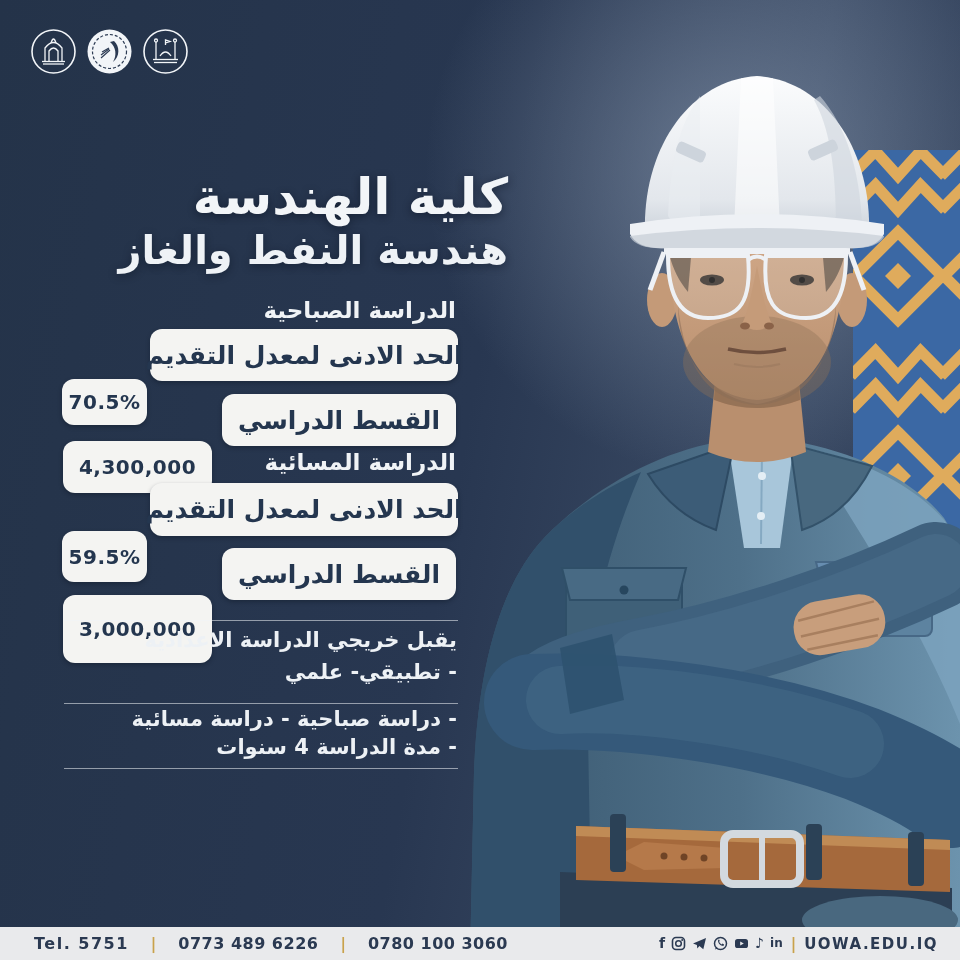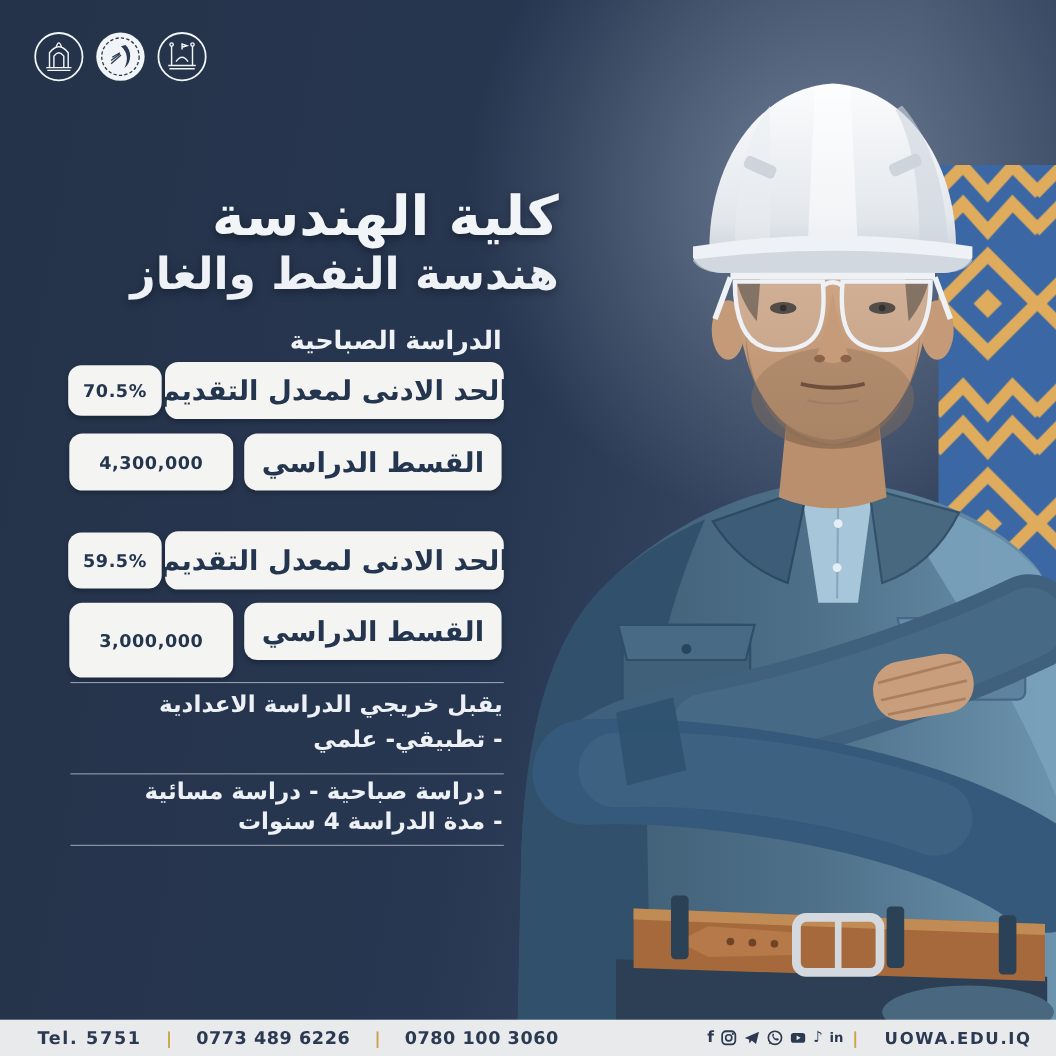--- a/index.html
+++ b/index.html
@@ -31,40 +31,40 @@
   .sec-head.morning{top:297px;}
   .sec-head.evening{top:449px;}
   .card{
     position:absolute;z-index:3;background:#f4f4f2;border-radius:12px;
     display:flex;align-items:center;justify-content:center;
     color:#24364f;font-weight:bold;box-shadow:0 2px 4px rgba(8,16,30,.35);
     white-space:nowrap;
   }
   .card.rtl{direction:rtl;}
   .lbl{font-size:25px;}
-  .val{font-size:16px;letter-spacing:.5px;}
+  .val{font-size:20px;letter-spacing:.5px;margin-top:47px;}
   .divider{position:absolute;left:64px;width:394px;height:1px;background:rgba(240,244,248,.55);z-index:3;}
   .note{
     position:absolute;right:503px;z-index:3;direction:rtl;white-space:nowrap;
     color:#edf1f5;font-size:21px;font-weight:bold;
   }
   .footer{
     position:absolute;left:0;right:0;bottom:0;height:33px;background:#e9eaec;z-index:4;
     display:flex;align-items:center;justify-content:space-between;
     padding:0 22px 0 34px;box-sizing:border-box;
   }
   .tel-group{display:flex;align-items:center;gap:22px;color:#2b3a52;font-size:16px;font-weight:bold;}
   .tel-label{letter-spacing:1.5px;}
   .phone{letter-spacing:.5px;text-align:center;}
   .gold-sep{color:#c9a24b;font-weight:bold;font-size:15px;}
   .web-group{display:flex;align-items:center;gap:8px;}
   .social-icons{display:flex;align-items:center;gap:6px;}
   .social-icons svg{width:15px;height:15px;display:block;}
   .ticon{color:#2b3a52;font-size:14px;font-weight:bold;line-height:15px;}
-  .website{color:#2b3a52;font-size:15px;font-weight:bold;letter-spacing:1.5px;margin-left:16px;}
+  .website{color:#2b3a52;font-size:15px;font-weight:bold;letter-spacing:1.5px;}
 </style>
 </head>
 <body>
 
 <div class="poster">
 
   <svg class="pattern-panel" viewBox="0 0 107 462" preserveAspectRatio="none">
     <defs>
       <pattern id="geo" x="0" y="-14" width="90" height="200" patternUnits="userSpaceOnUse">
         <rect width="90" height="200" fill="#3b68a4"></rect>
@@ -225,20 +225,21 @@
 
   <div class="title">كلية الهندسة</div>
   <div class="subtitle">هندسة النفط والغاز</div>
 
   <div class="sec-head morning">الدراسة الصباحية</div>
   <div class="card rtl lbl" style="left:150px;top:329px;width:308px;height:52px;">الحد الادنى لمعدل التقديم</div>
   <div class="card val" dir="ltr" style="left:62px;top:332px;width:85px;height:46px;">70.5%</div>
   <div class="card rtl lbl" style="left:222px;top:394px;width:234px;height:52px;">القسط الدراسي</div>
   <div class="card val" dir="ltr" style="left:63px;top:394px;width:149px;height:52px;">4,300,000</div>
 
+  <div class="sec-head evening">الدراسة المسائية</div>
   <div class="card rtl lbl" style="left:150px;top:483px;width:308px;height:53px;">الحد الادنى لمعدل التقديم</div>
   <div class="card val" dir="ltr" style="left:62px;top:484px;width:85px;height:51px;">59.5%</div>
   <div class="card rtl lbl" style="left:222px;top:548px;width:234px;height:52px;">القسط الدراسي</div>
   <div class="card val" dir="ltr" style="left:63px;top:548px;width:149px;height:68px;">3,000,000</div>
 
   <div class="divider" style="top:620px;"></div>
   <div class="note" style="top:660px;">- تطبيقي- علمي</div>
   <div class="note" style="top:628px;">يقبل خريجي الدراسة الاعدادية</div>
   <div class="divider" style="top:703px;"></div>
   <div class="note" style="top:707px;">- دراسة صباحية - دراسة مسائية</div>

